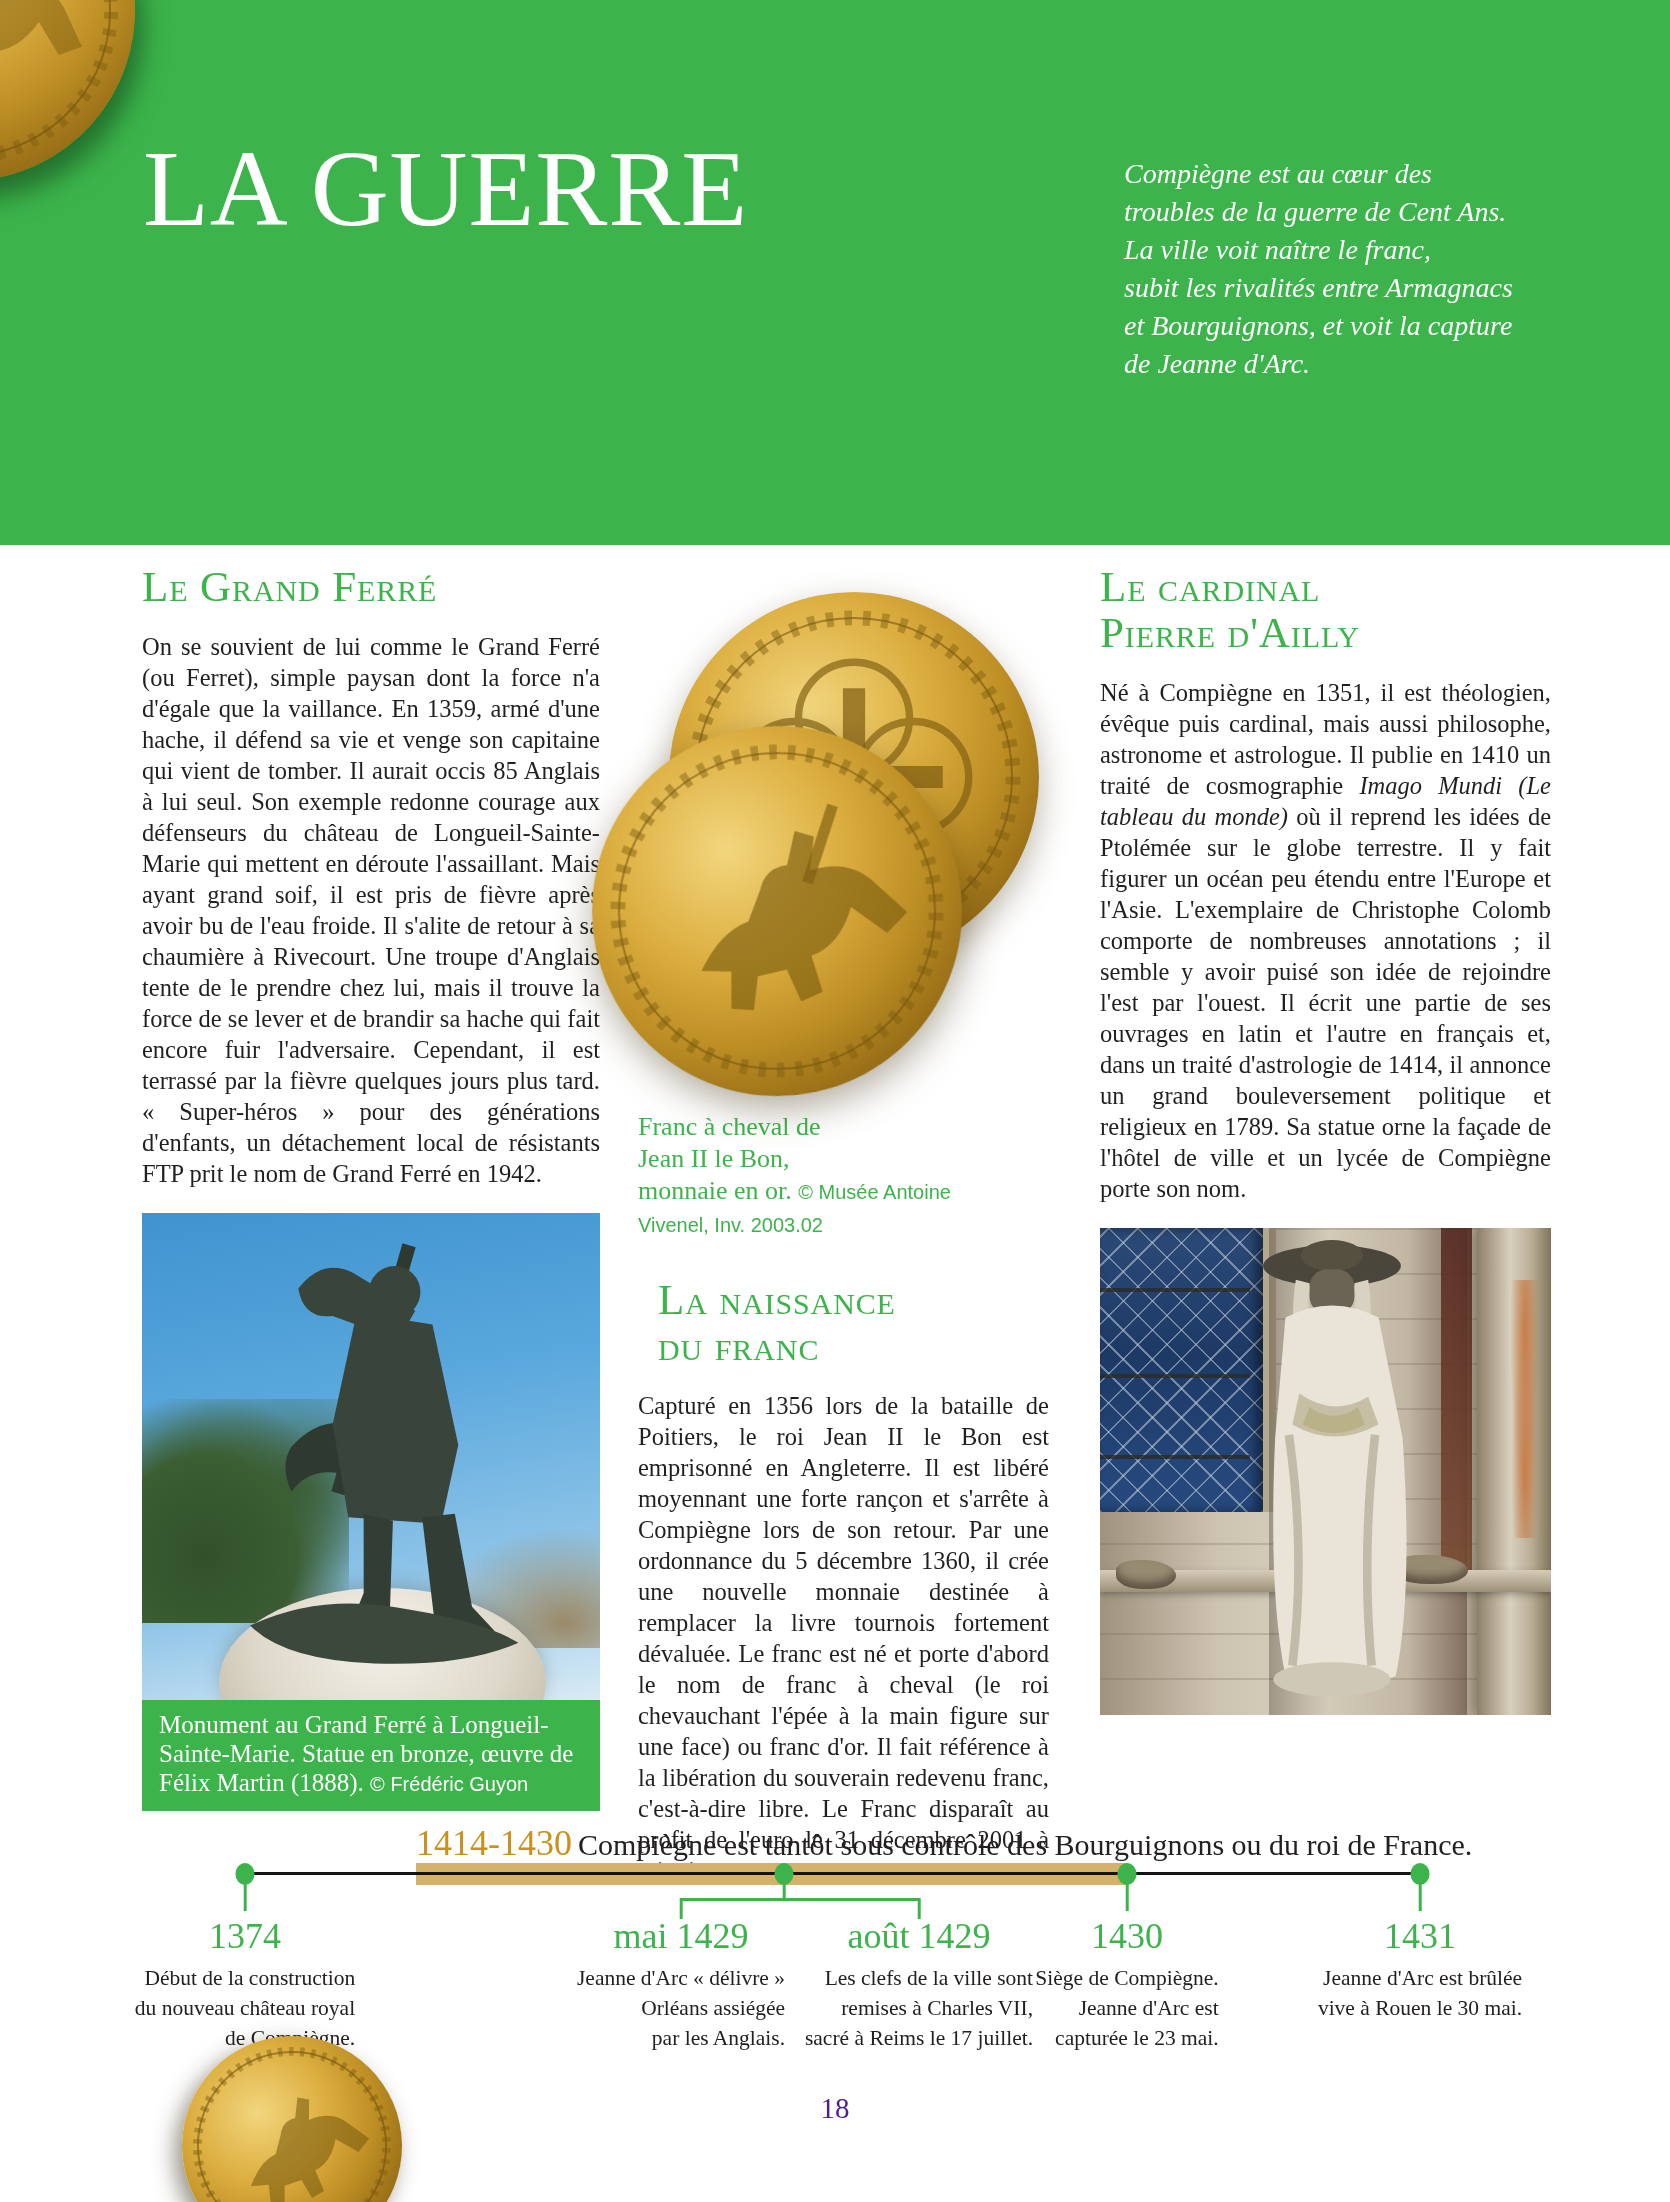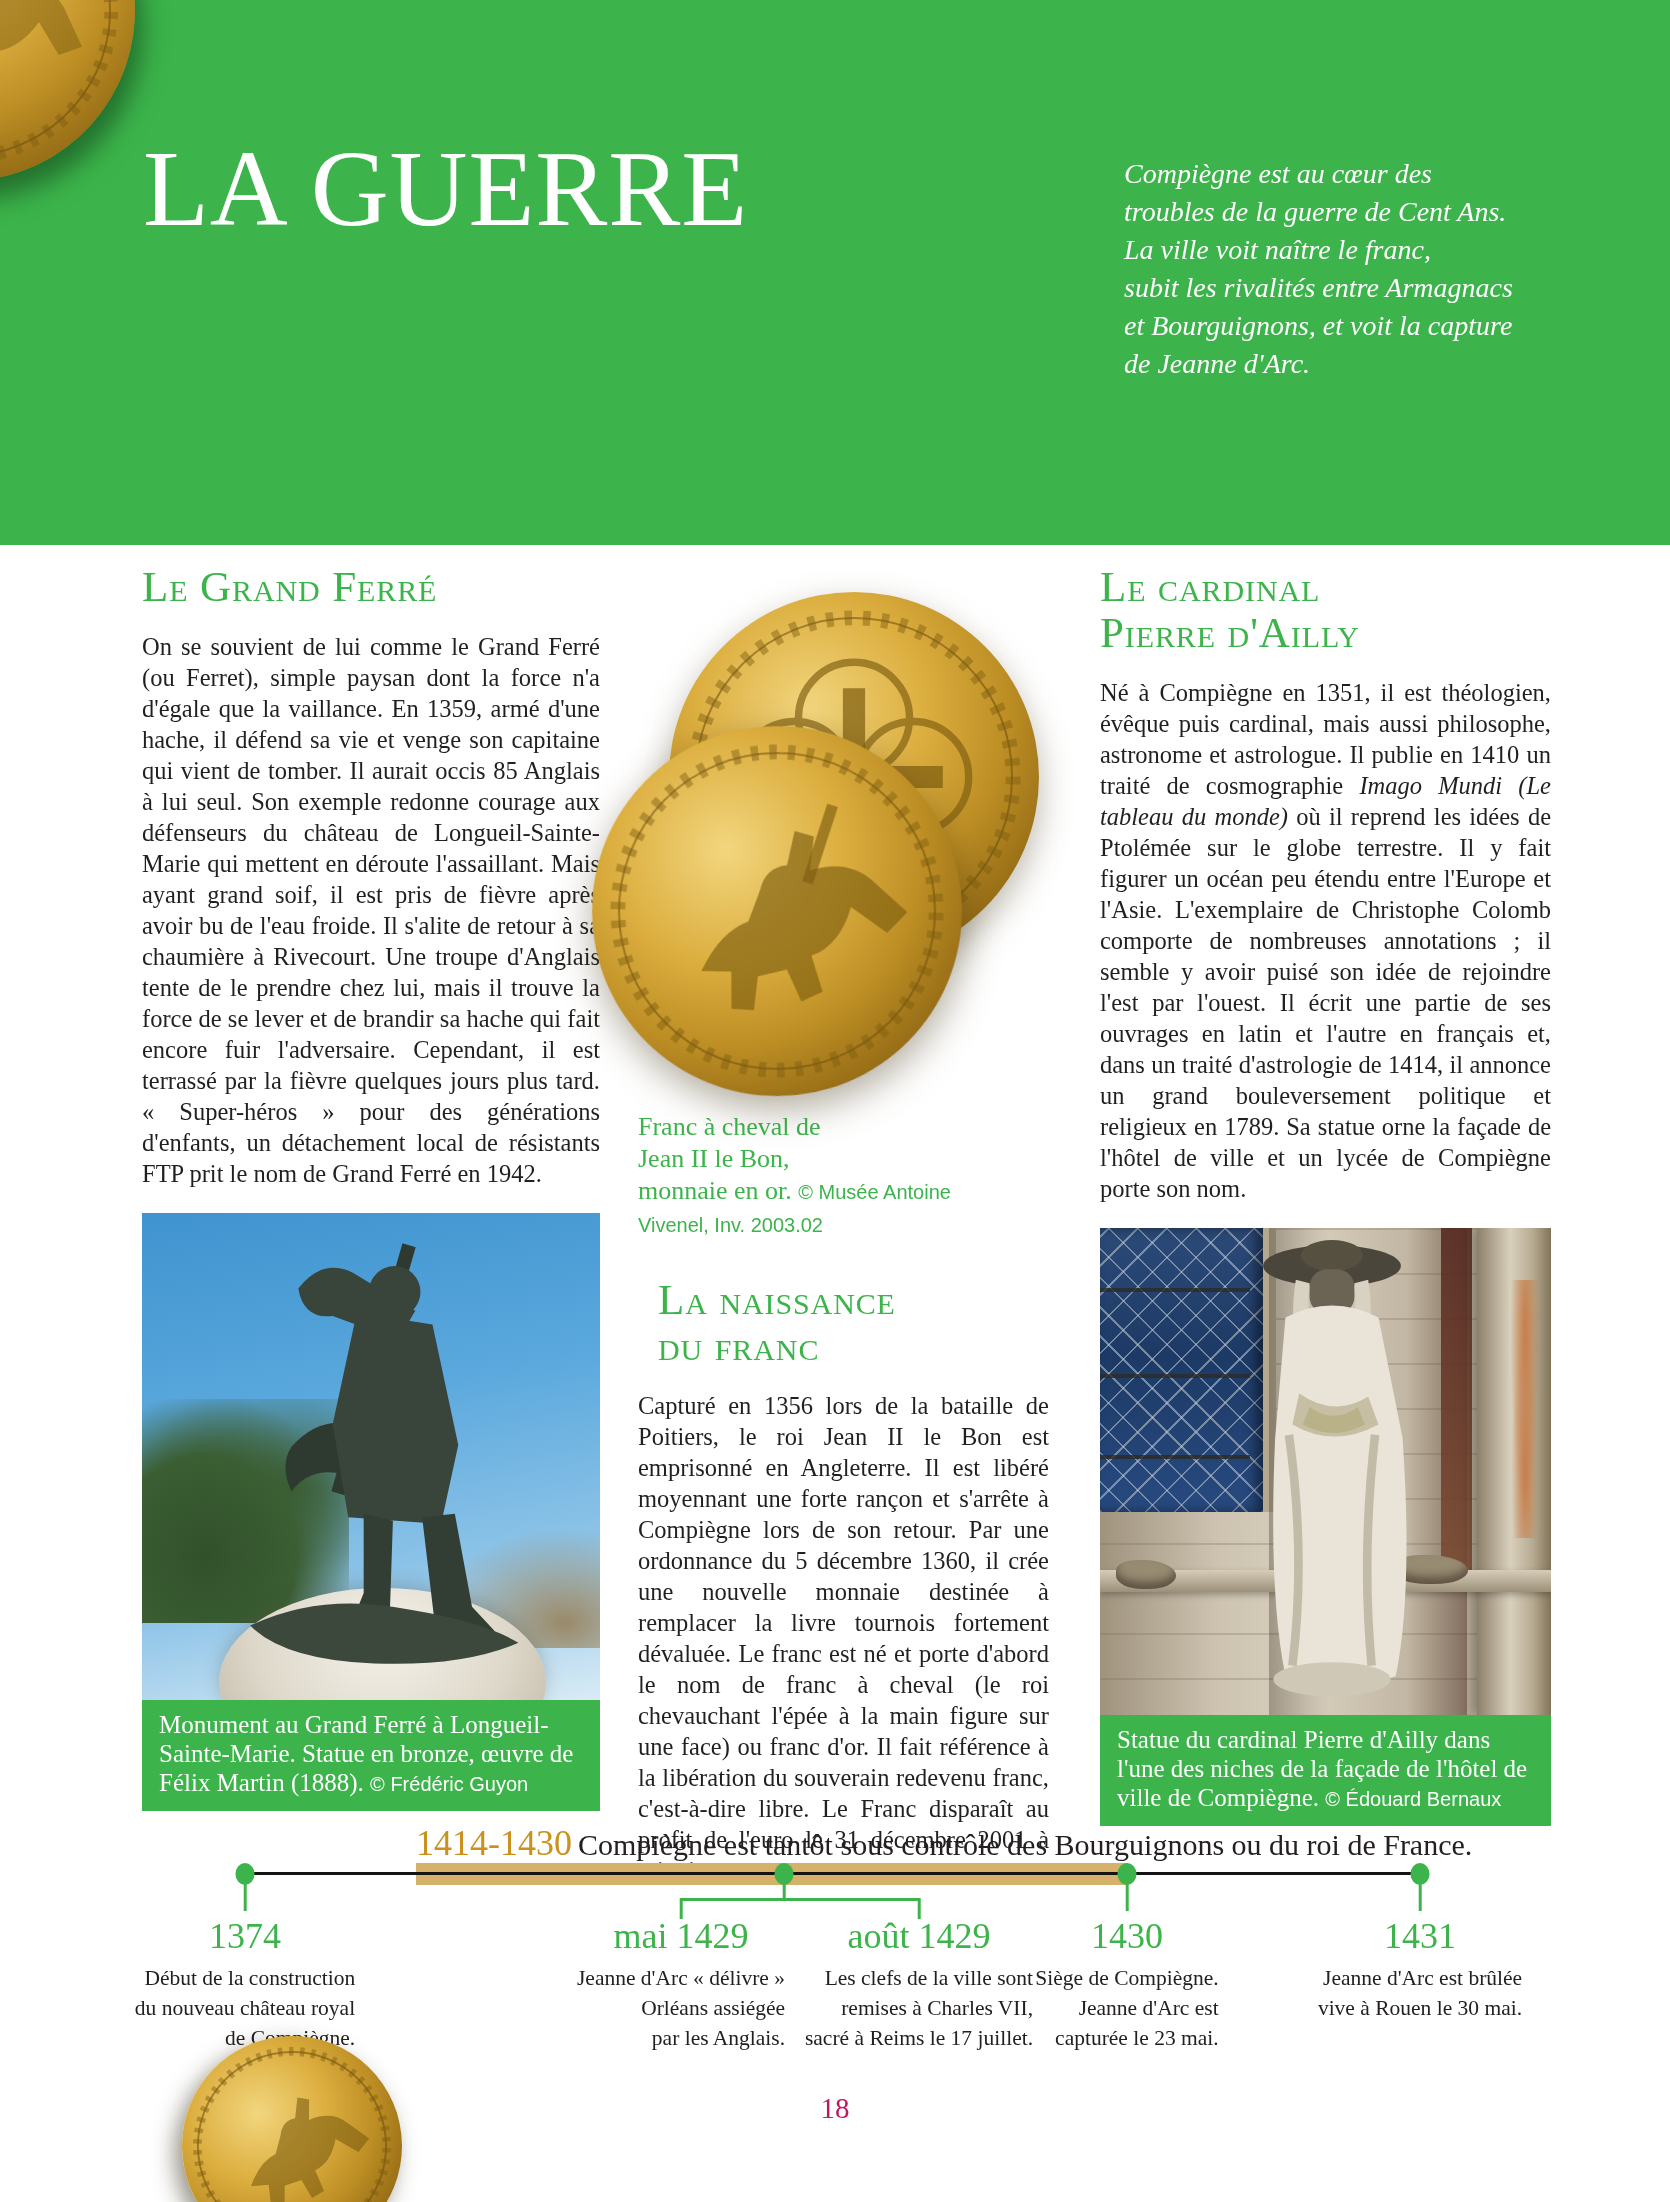--- a/index.html
+++ b/index.html
@@ -94,21 +94,21 @@
   .tl-period .text{font-size:30px;color:#242021;}
   .tl-band{position:absolute;left:416px;top:48px;width:711px;height:22.4px;background:#d6b169;}
   .tl-line{position:absolute;left:244px;top:57px;width:1175px;height:3.4px;background:#141414;}
   .tl-dot{position:absolute;top:48px;width:19px;height:21.5px;border-radius:50%;background:#3cb44b;transform:translateX(-50%);}
   .tl-stem{position:absolute;width:2.6px;background:#3cb44b;transform:translateX(-50%);}
   .tl-bracket-h{position:absolute;left:681px;top:83px;width:239px;height:2.6px;background:#3cb44b;}
   .tl-year{position:absolute;top:100px;transform:translateX(-50%);font-size:36px;color:#3cb44b;white-space:nowrap;}
   .tl-desc{position:absolute;top:148px;transform:translateX(-50%);text-align:right;
     font-size:21.5px;line-height:30px;color:#242021;white-space:pre-line;}
   
-  .page-number{position:absolute;left:0;top:2092px;width:1670px;text-align:center;font-size:29px;color:#be185d;}
+  .page-number{position:absolute;left:0;top:2092px;width:1670px;text-align:center;font-size:29px;color:#4c1d95;}
   .coin-bottom{position:absolute;left:182px;top:2036px;width:220px;height:220px;transform:rotate(-12deg);
     box-shadow:-8.6px 6.9px 22.4px rgba(45,38,12,.5);}
 </style>
 </head>
 <body>
 
 <div class="header-band">
   <div class="coin topleft coin-topleft">
     <div class="ring"></div>
     <svg viewBox="0 0 100 100">
@@ -215,21 +215,20 @@
           <path d="M44 30 q-4 26 2 44 l8 -4 q-4 -20 -2 -38 z" fill="#d8d2c2"></path>
           <path d="M86 30 q4 26 -2 44 l-8 -4 q4 -20 2 -38 z" fill="#d8d2c2"></path>
           <path d="M38 52 q27 -14 54 0 l14 70 q6 90 -4 138 q-32 14 -64 0 q-10 -48 -6 -138 z" fill="#e9e4d7"></path>
           <path d="M46 96 q20 14 40 2 l6 16 q-26 14 -50 0 z" fill="#c6bfa4"></path>
           <path d="M40 120 q10 70 2 134 M90 120 q-8 70 -2 134" stroke="#c2bba8" stroke-width="5" fill="none"></path>
           <path d="M52 104 q14 10 28 0 l4 10 q-18 10 -36 0 z" fill="#b9b188"></path>
           <ellipse cx="65" cy="262" rx="34" ry="10" fill="#cfc8b6"></ellipse>
         </svg>
       </div>
     </div>
-    <div class="photo-caption"><span>Statue du cardinal Pierre d'Ailly dans l'une des niches de la façade de l'hôtel de ville de Compiègne. </span><span class="credit">© Édouard Bernaux</span></div>
   </div>
 </div>
 
 <div class="timeline">
   <div class="tl-period">
     <span class="label">1414-1430</span>
     <span class="text">Compiègne est tantôt sous contrôle des Bourguignons ou du roi de France.</span>
   </div>
   <div class="tl-band"></div>
   <div class="tl-line"></div>

